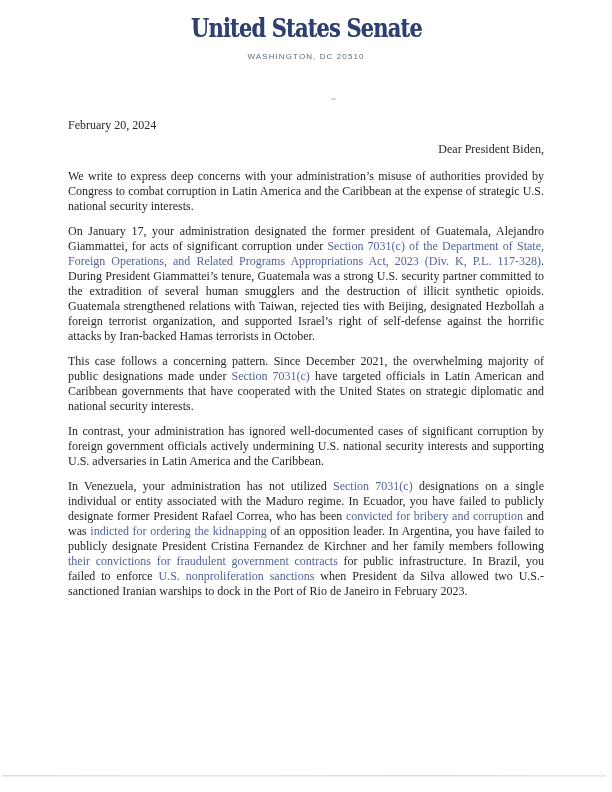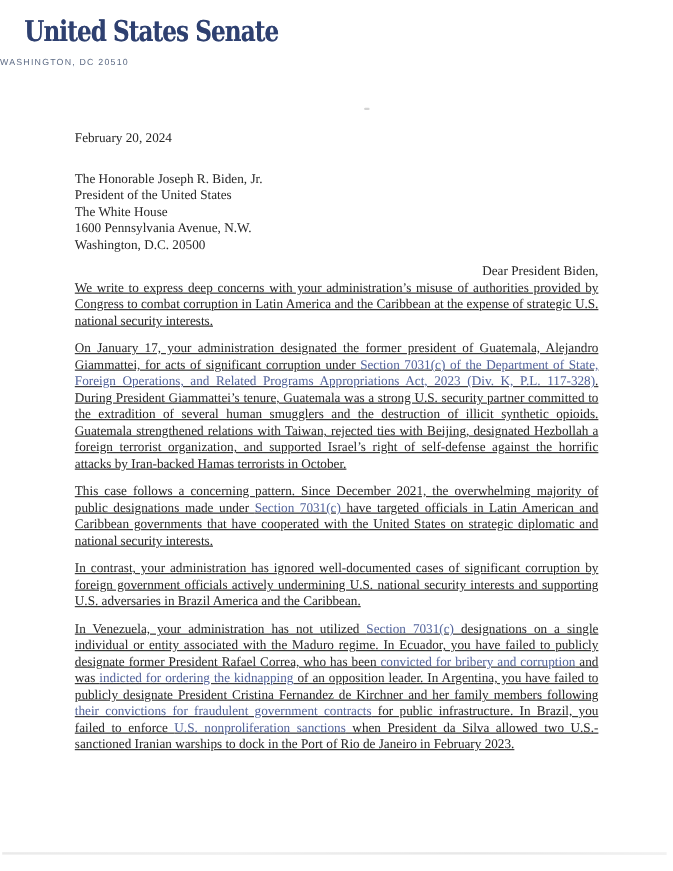--- a/index.html
+++ b/index.html
@@ -16,20 +16,21 @@
     font-family:"Liberation Serif", serif;
     color:var(--ink);
     position:relative;
     overflow:hidden;
   }
   .page{
     position:absolute;inset:0;
   }
   .letterhead{
     padding-top:15px;
+    text-align:center;
   }
   .letterhead-title{
     display:inline-block;
     font-family:"DejaVu Serif", serif;
     font-weight:bold;
     font-size:25px;
     line-height:26px;
     color:var(--navy);
     letter-spacing:-1px;
     transform:scaleX(0.84) scaleY(1.04);
@@ -56,21 +57,21 @@
     margin-top:22px;
   }
   .addr-line{
     line-height:15px;
   }
   .salutation{
     margin-top:9px;
     text-align:right;
   }
   .letter-body{
-    text-decoration:underline;
+    margin-top:12px;
   }
   .para{
     margin:0 0 10px 0;
     text-align:justify;
   }
   .link{
     color:var(--link);
   }
   .artifact-dot{
     position:absolute;
@@ -94,35 +95,28 @@
 <div class="page">
 
   <div class="letterhead">
     <div class="letterhead-title">United States Senate</div>
     <div class="letterhead-sub">WASHINGTON, DC 20510</div>
   </div>
 
   <div class="content">
     <div class="date-line">February 20, 2024</div>
 
-    <div class="recipient">
-        <div class="addr-line">The Honorable Joseph R. Biden, Jr.</div>
-        <div class="addr-line">President of the United States</div>
-        <div class="addr-line">The White House</div>
-        <div class="addr-line">1600 Pennsylvania Avenue, N.W.</div>
-        <div class="addr-line">Washington, D.C. 20500</div>
-      </div>
 
     <div class="salutation">Dear President Biden,</div>
 
     <div class="letter-body">
         <p class="para"><span>We write to express deep concerns with your administration’s misuse of authorities provided by Congress to combat corruption in Latin America and the Caribbean at the expense of strategic U.S. national security interests.</span></p>
         <p class="para"><span>On January 17, your administration designated the former president of Guatemala, Alejandro Giammattei, for acts of significant corruption under </span><span class="link">Section 7031(c) of the Department of State, Foreign Operations, and Related Programs Appropriations Act, 2023 (Div. K, P.L. 117-328)</span><span>. During President Giammattei’s tenure, Guatemala was a strong U.S. security partner committed to the extradition of several human smugglers and the destruction of illicit synthetic opioids. Guatemala strengthened relations with Taiwan, rejected ties with Beijing, designated Hezbollah a foreign terrorist organization, and supported Israel’s right of self-defense against the horrific attacks by Iran-backed Hamas terrorists in October.</span></p>
         <p class="para"><span>This case follows a concerning pattern.  Since December 2021, the overwhelming majority of public designations made under </span><span class="link">Section 7031(c)</span><span> have targeted officials in Latin American and Caribbean governments that have cooperated with the United States on strategic diplomatic and national security interests.</span></p>
-        <p class="para"><span>In contrast, your administration has ignored well-documented cases of significant corruption by foreign government officials actively undermining U.S. national security interests and supporting U.S. adversaries in Brazil America and the Caribbean.</span></p>
+        <p class="para"><span>In contrast, your administration has ignored well-documented cases of significant corruption by foreign government officials actively undermining U.S. national security interests and supporting U.S. adversaries in Latin America and the Caribbean.</span></p>
         <p class="para"><span>In Venezuela, your administration has not utilized </span><span class="link">Section 7031(c)</span><span> designations on a single individual or entity associated with the Maduro regime. In Ecuador, you have failed to publicly designate former President Rafael Correa, who has been </span><span class="link">convicted for bribery and corruption</span><span> and was </span><span class="link">indicted for ordering the kidnapping</span><span> of an opposition leader. In Argentina, you have failed to publicly designate President Cristina Fernandez de Kirchner and her family members following </span><span class="link">their convictions for fraudulent government contracts</span><span> for public infrastructure. In Brazil, you failed to enforce </span><span class="link">U.S. nonproliferation sanctions</span><span> when President da Silva allowed two U.S.-sanctioned Iranian warships to dock in the Port of Rio de Janeiro in February 2023.</span></p>
       </div>
   </div>
 
   <div class="artifact-dot"></div>
   <div class="artifact-line"></div>
 
 </div>
 
 </body></html>

